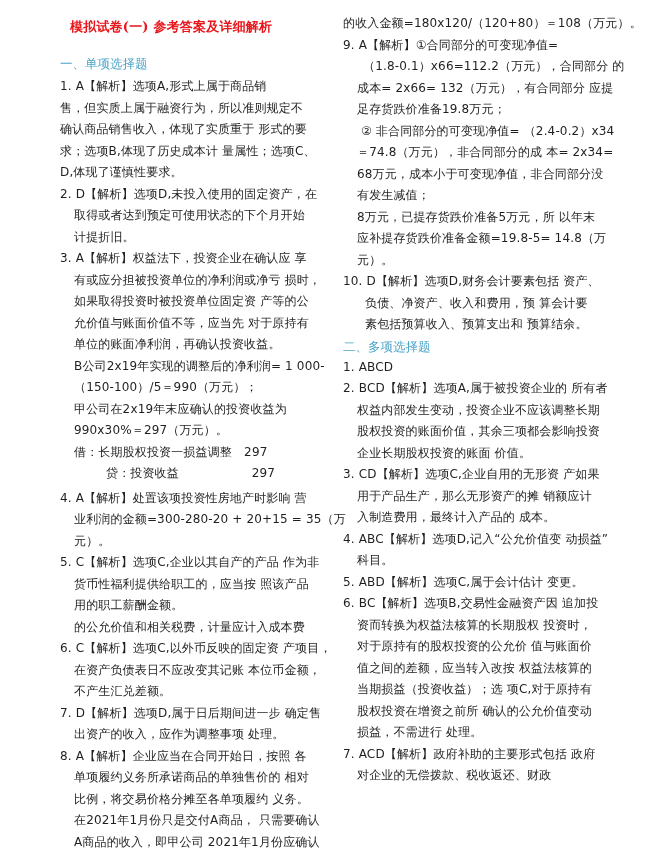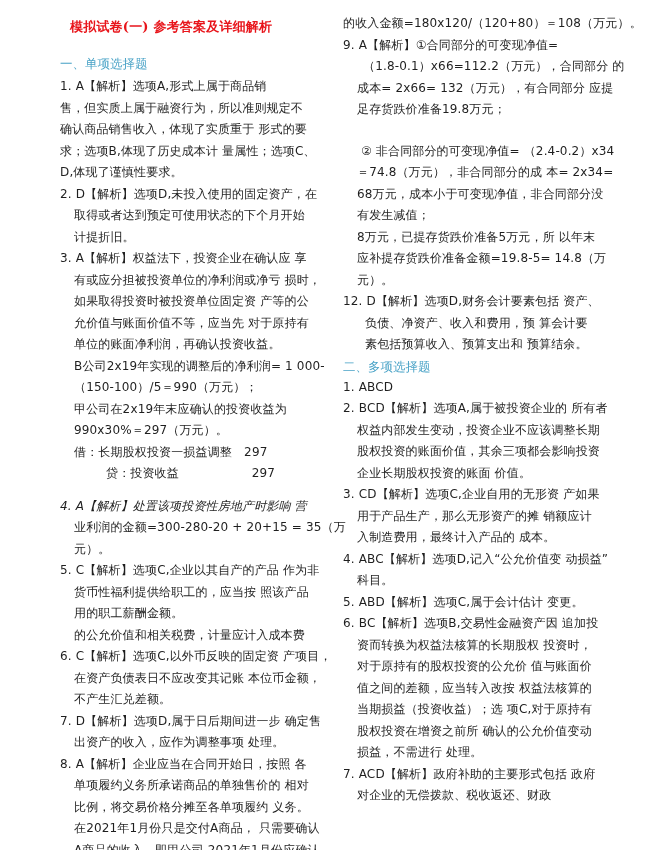--- a/index.html
+++ b/index.html
@@ -51,21 +51,21 @@
       <div class="line ind">有或应分担被投资单位的净利润或净亏 损时，</div>
       <div class="line ind">如果取得投资时被投资单位固定资 产等的公</div>
       <div class="line ind">允价值与账面价值不等，应当先 对于原持有</div>
       <div class="line ind">单位的账面净利润，再确认投资收益。</div>
       <div class="line ind">B公司2x19年实现的调整后的净利润= 1 000-</div>
       <div class="line ind">（150-100）/5＝990（万元）；</div>
       <div class="line ind">甲公司在2x19年末应确认的投资收益为</div>
       <div class="line ind">990x30%＝297（万元）。</div>
       <div class="line ind">借：长期股权投资一损益调整　297</div>
       <div class="line ind3">贷：投资收益　　　　　　297</div>
-      <div class="line" style="margin-top:11px;font-style:italic;">4. A【解析】处置该项投资性房地产时影响 营</div>
+      <div class="line" style="margin-top:3px;">4. A【解析】处置该项投资性房地产时影响 营</div>
       <div class="line ind">业利润的金额=300-280-20 + 20+15 = 35（万</div>
       <div class="line ind">元）。</div>
       <div class="line">5. C【解析】选项C,企业以其自产的产品 作为非</div>
       <div class="line ind">货币性福利提供给职工的，应当按 照该产品</div>
       <div class="line ind">用的职工薪酬金额。</div>
       <div class="line ind">的公允价值和相关税费，计量应计入成本费</div>
       <div class="line">6. C【解析】选项C,以外币反映的固定资 产项目，</div>
       <div class="line ind">在资产负债表日不应改变其记账 本位币金额，</div>
       <div class="line ind">不产生汇兑差额。</div>
       <div class="line">7. D【解析】选项D,属于日后期间进一步 确定售</div>
@@ -78,28 +78,28 @@
     </div>
   </div>
 
   <div class="col col-right">
     <div class="block" style="top:13px;">
       <div class="line">的收入金额=180x120/（120+80）＝108（万元）。</div>
       <div class="line">9. A【解析】①合同部分的可变现净值=</div>
       <div class="line ind" style="padding-left:20px;">（1.8-0.1）x66=112.2（万元），合同部分 的</div>
       <div class="line ind">成本= 2x66= 132（万元），有合同部分 应提</div>
       <div class="line ind">足存货跌价准备19.8万元；</div>
-      <div class="line ind" style="padding-left:18px;margin-top:20px;">② 非合同部分的可变现净值= （2.4-0.2）x34</div>
+      <div class="line ind" style="padding-left:18px;">② 非合同部分的可变现净值= （2.4-0.2）x34</div>
       <div class="line ind">＝74.8（万元），非合同部分的成 本= 2x34=</div>
       <div class="line ind">68万元，成本小于可变现净值，非合同部分没</div>
       <div class="line ind">有发生减值；</div>
       <div class="line ind">8万元，已提存货跌价准备5万元，所 以年末</div>
       <div class="line ind">应补提存货跌价准备金额=19.8-5= 14.8（万</div>
       <div class="line ind">元）。</div>
-      <div class="line">12. D【解析】选项D,财务会计要素包括 资产、</div>
+      <div class="line">10. D【解析】选项D,财务会计要素包括 资产、</div>
       <div class="line ind" style="padding-left:22px;">负债、净资产、收入和费用，预 算会计要</div>
       <div class="line ind" style="padding-left:22px;">素包括预算收入、预算支出和 预算结余。</div>
       <div class="section">二、多项选择题</div>
       <div class="line">1. ABCD</div>
       <div class="line">2. BCD【解析】选项A,属于被投资企业的 所有者</div>
       <div class="line ind">权益内部发生变动，投资企业不应该调整长期</div>
       <div class="line ind">股权投资的账面价值，其余三项都会影响投资</div>
       <div class="line ind">企业长期股权投资的账面 价值。</div>
       <div class="line">3. CD【解析】选项C,企业自用的无形资 产如果</div>
       <div class="line ind">用于产品生产，那么无形资产的摊 销额应计</div>

